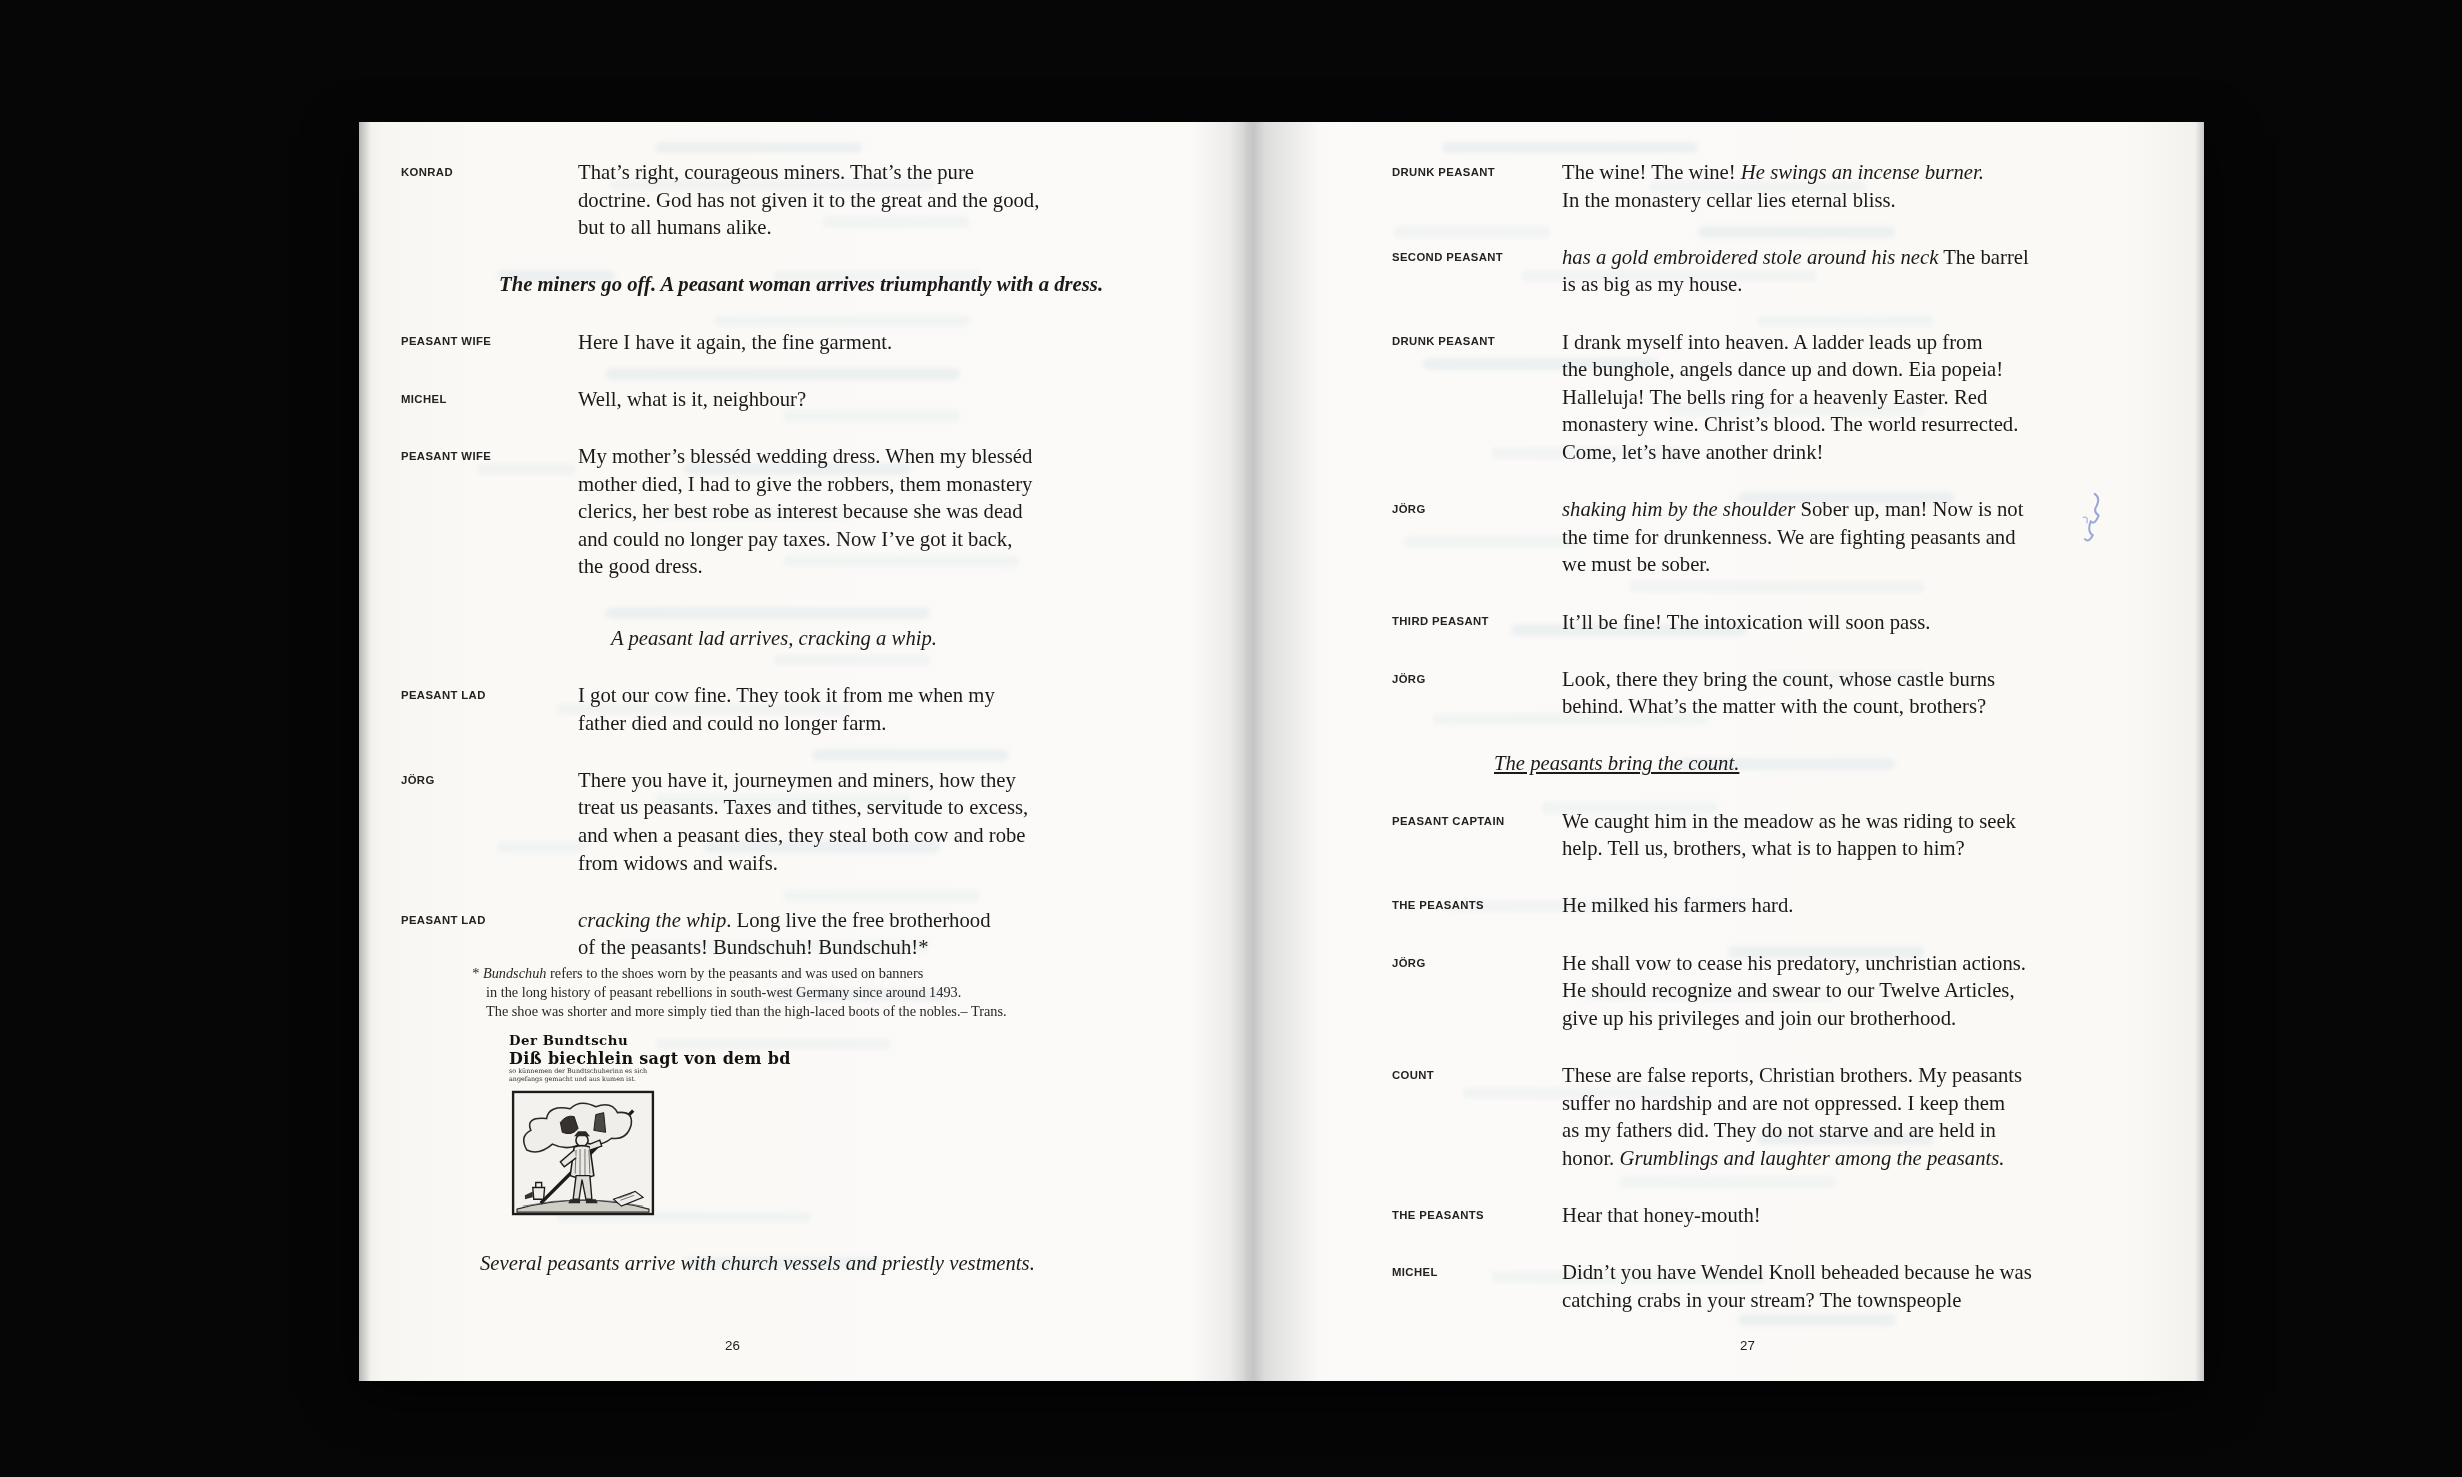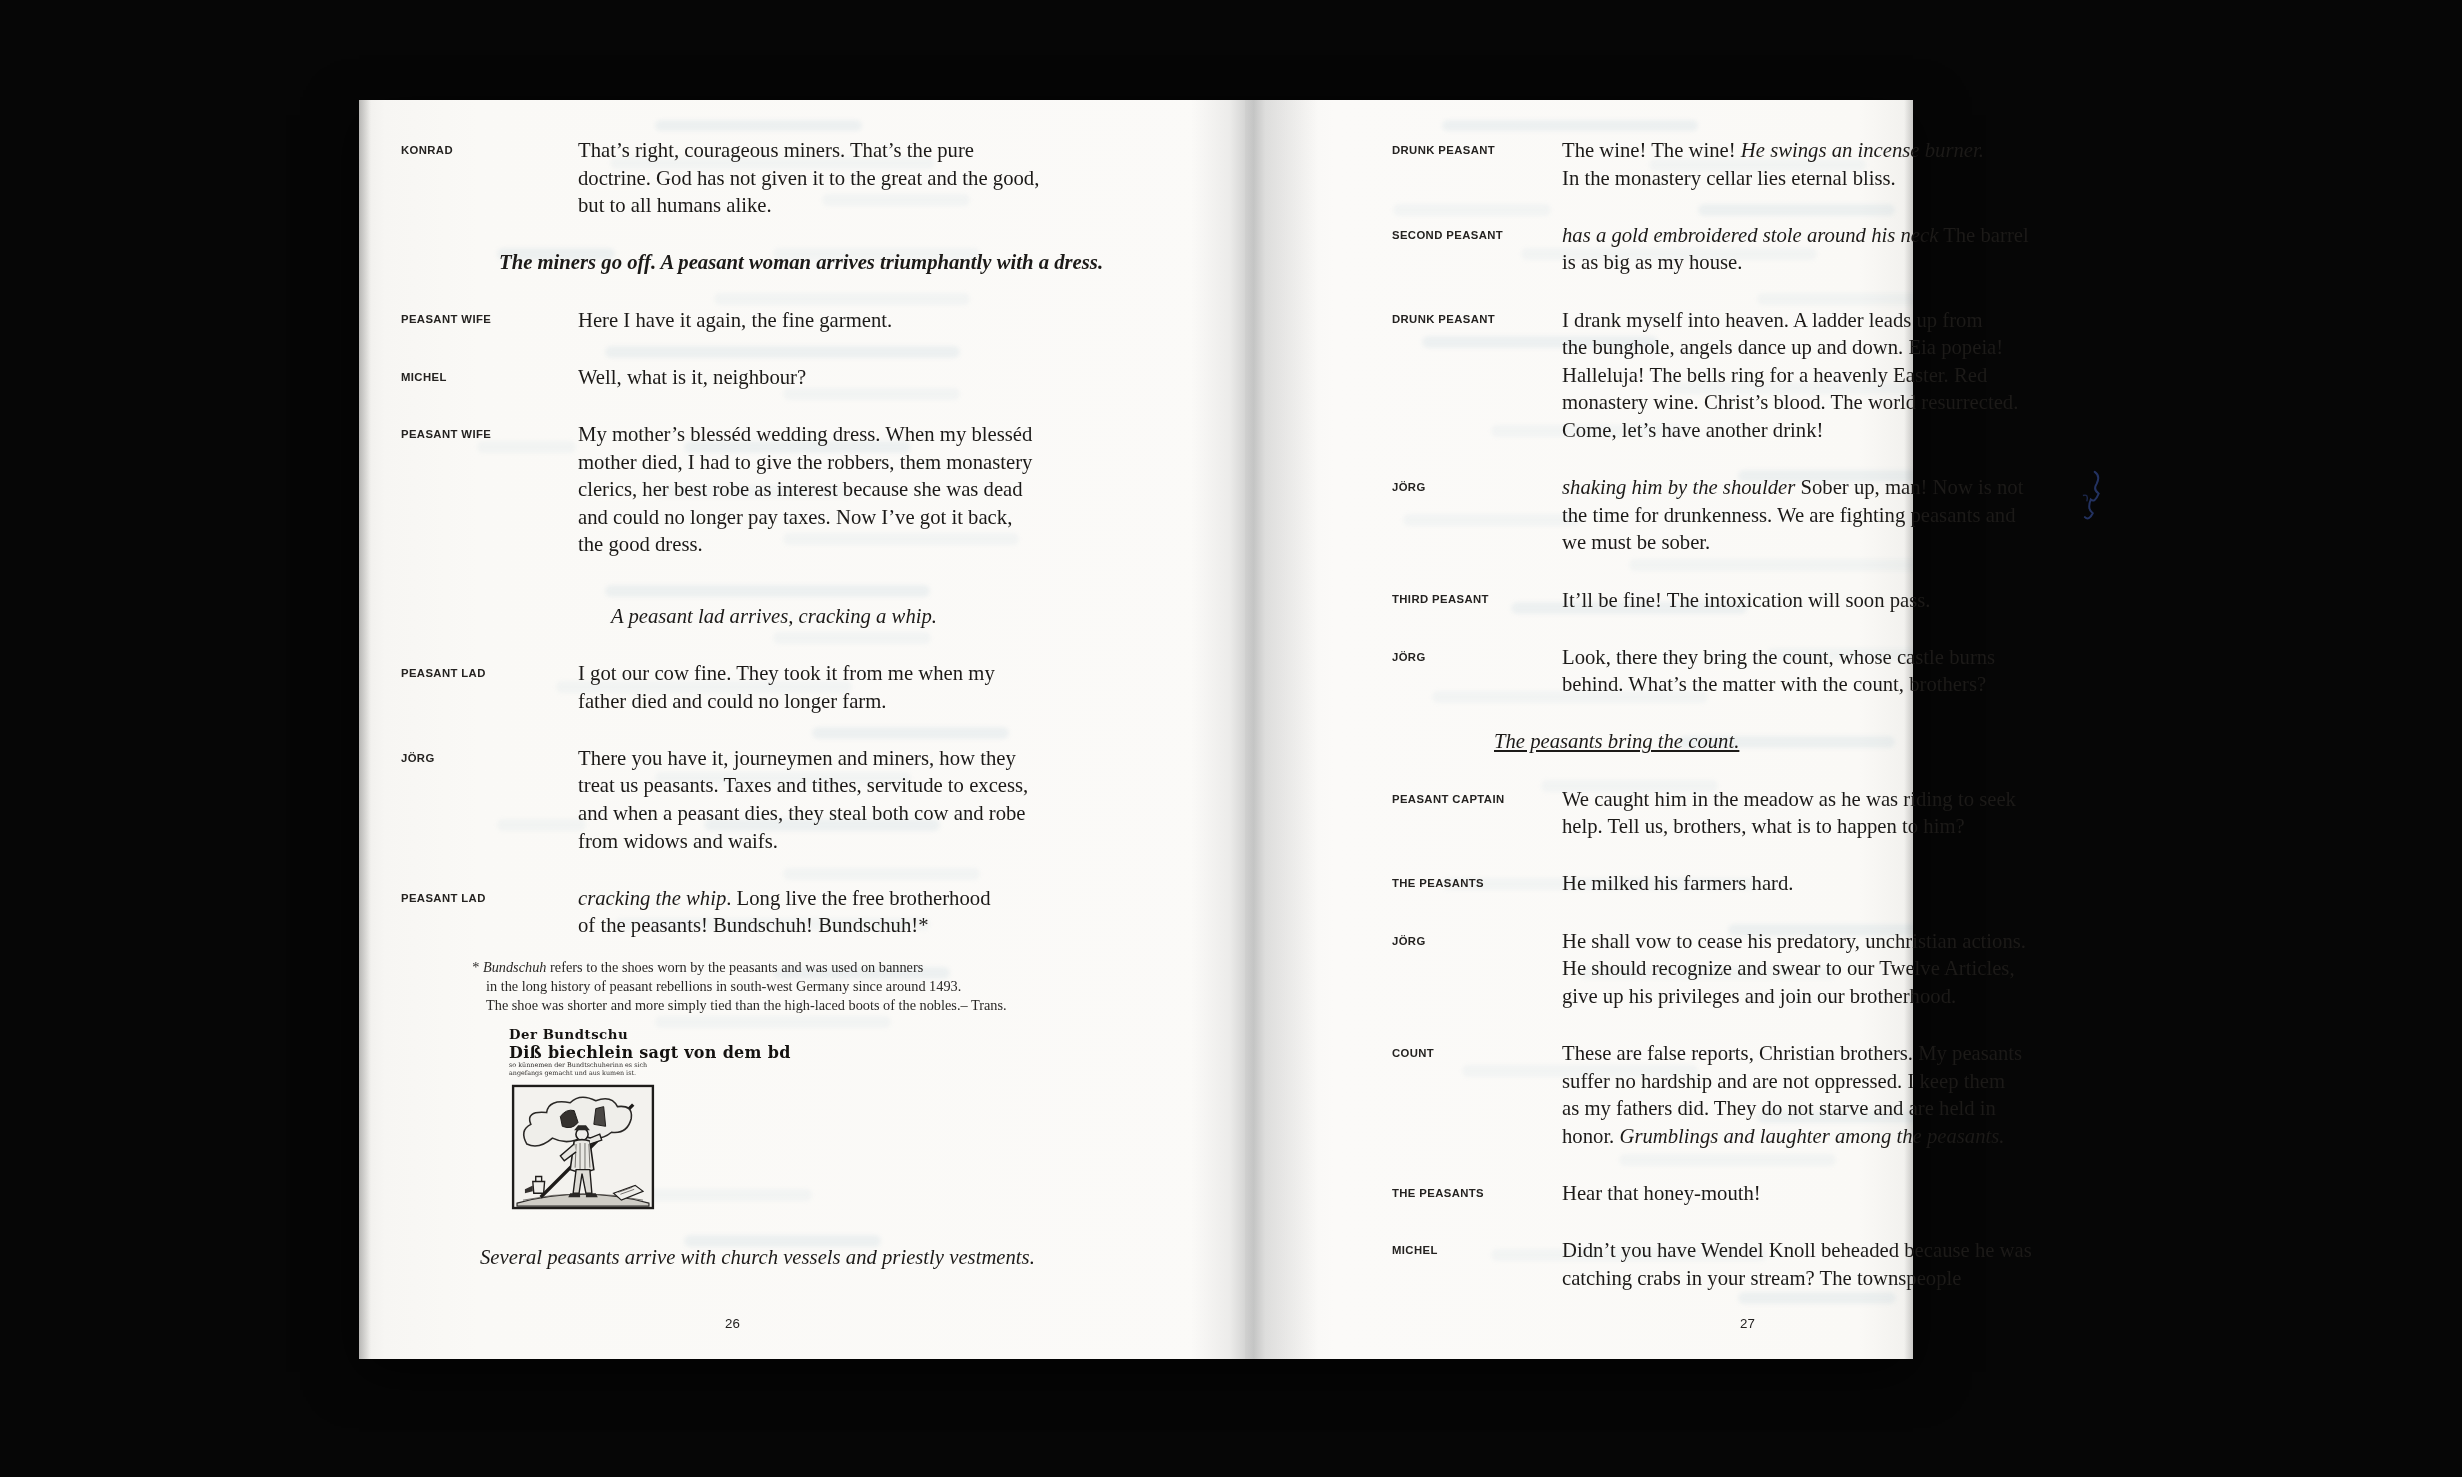--- a/index.html
+++ b/index.html
@@ -4,21 +4,21 @@
 <style>
   html,body{margin:0;padding:0;}
   body{
     width:2463px;height:1478px;
     background:#060606;
     position:relative;
     overflow:hidden;
     font-family:"Liberation Serif", serif;
   }
   .book{
-    position:absolute;left:359px;top:100px;width:1554px;height:1259px;
+    position:absolute;left:359px;top:122px;width:1845px;height:1259px;
     background:#737373;
     box-shadow:0 13.8px 49px rgba(0,0,0,.7);
   }
   .page{position:absolute;top:0;bottom:0;overflow:hidden;}
   .page-left{left:0;width:886px;background:linear-gradient(90deg,#efeeeb 0px,#f7f6f3 25.6px,#faf9f6 118px,#fbfaf8 100%);}
   .page-right{left:886px;right:0;background:linear-gradient(90deg,#f5f4f2 0px,#fbfaf8 89px,#faf9f6 92%,#f1f0ed 100%);}
   .page-left::before{content:'';position:absolute;left:0;top:0;bottom:0;width:11.8px;
     background:linear-gradient(90deg,rgba(40,40,40,.28),rgba(40,40,40,0));}
   .page-right::after{content:'';position:absolute;right:0;top:0;bottom:0;width:8.9px;
     background:linear-gradient(270deg,rgba(40,40,40,.20),rgba(40,40,40,0));}
@@ -36,21 +36,21 @@
   .content-right .lbl{width:170px;}
   .lbl{
     flex:none;padding-top:6.9px;
     font-family:"Liberation Sans", sans-serif;font-weight:bold;
     font-size:11.3px;letter-spacing:0.4px;color:#242220;
   }
   .txt{flex:auto;}
   .line{font-size:20.7px;line-height:27.6px;white-space:nowrap;}
   em{font-style:italic;}
   .stage{font-size:20.7px;line-height:27.6px;font-style:italic;white-space:nowrap;}
-  .footnote{margin-top:18px;position:relative;padding-left:85px;
+  .footnote{margin-top:2px;position:relative;padding-left:85px;
     font-size:14.3px;line-height:19px;color:#2a2826;}
   .footnote .fline{white-space:nowrap;}
   .footnote .fline:first-child{text-indent:-13.8px;}
   .figure{margin-top:11.8px;text-align:left;width:552px;margin-left:108px;}
   .cap1{font-family:"DejaVu Serif", serif;font-weight:bold;font-size:13.3px;letter-spacing:0.5px;color:#141210;}
   .cap2{font-family:"DejaVu Serif", serif;font-weight:bold;font-size:16px;letter-spacing:0.3px;color:#141210;margin-top:1px;}
   .cap3,.cap4{font-family:"DejaVu Serif", serif;font-size:6.4px;color:#2b2927;line-height:7.9px;}
   .figure svg{margin-top:4.9px;}
   .pagenum{
     position:absolute;top:1216px;width:59px;text-align:center;

